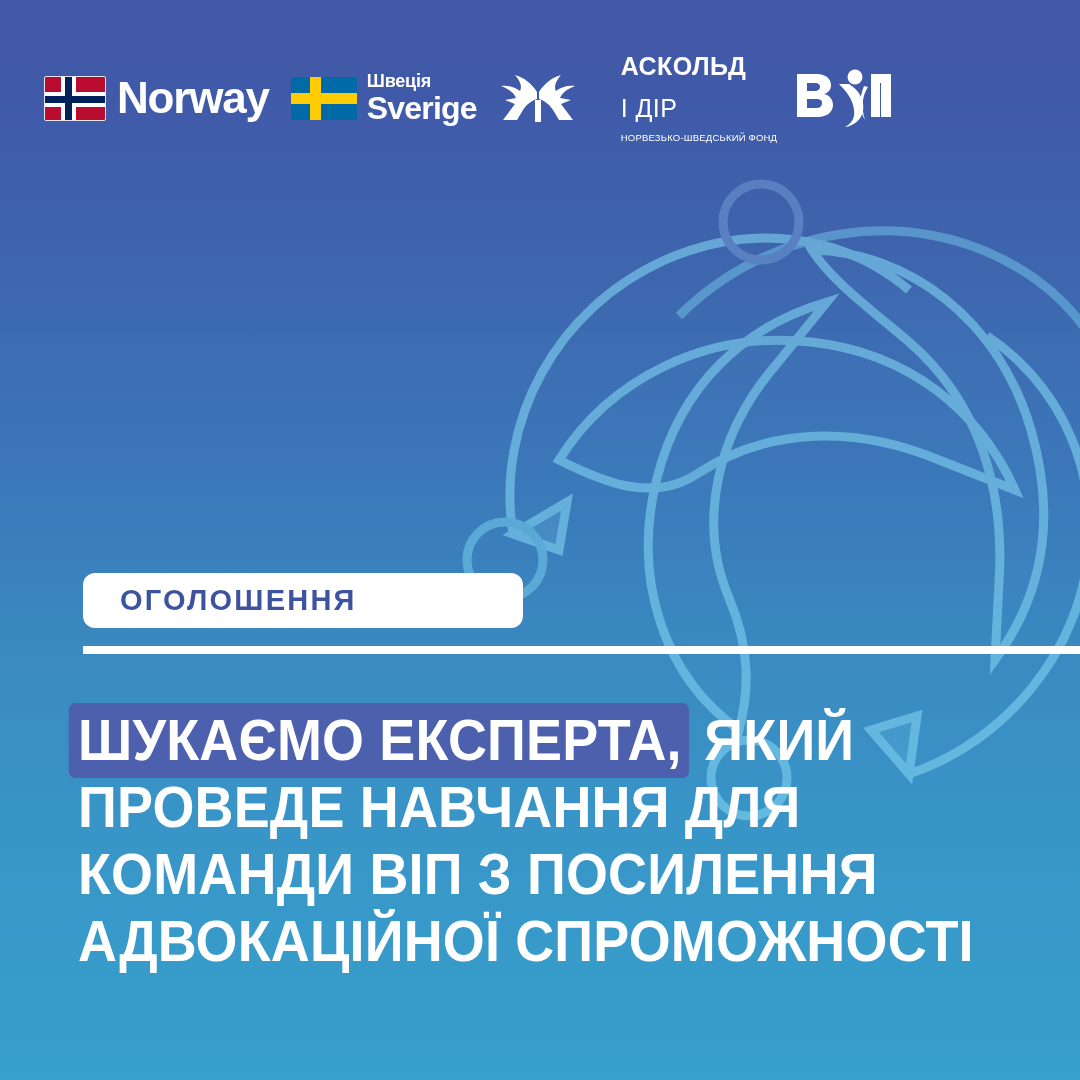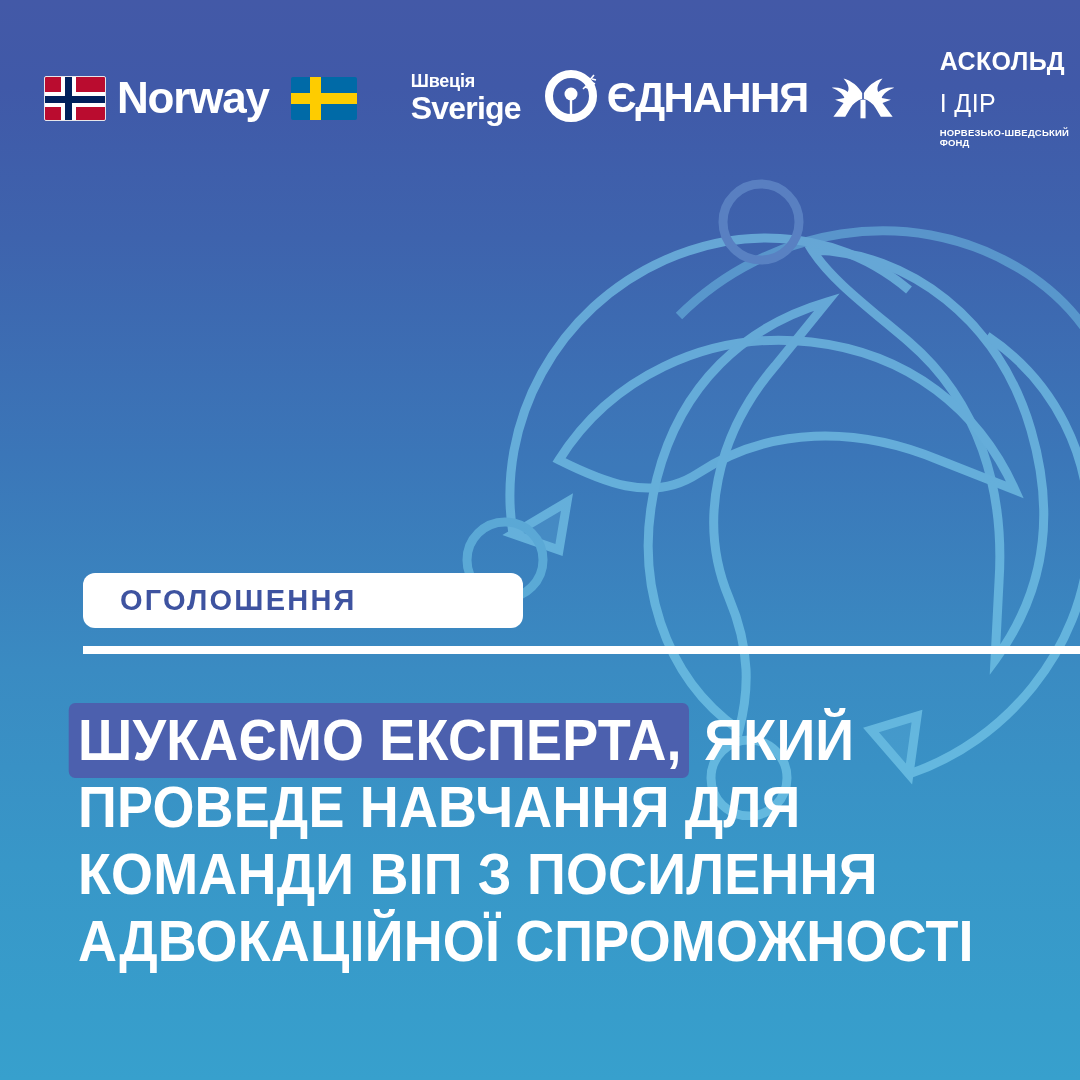--- a/index.html
+++ b/index.html
@@ -63,21 +63,21 @@
   .norway-word {
     color: #ffffff;
     font-size: 44px;
     font-weight: bold;
     letter-spacing: -1.2px;
     margin-left: 11px;
     line-height: 1;
   }
 
   
-  .logo-group.sweden { margin-left: 22px; gap: 44px; }
+  .logo-group.sweden { margin-left: 22px; }
   .se-flag {
     width: 66px; height: 43px;
     position: relative;
     background: #006aa7;
     border-radius: 2px;
   }
   .se-flag .v { position: absolute; left: 19px; top: 0; width: 11px; height: 100%; background: #fecc00; }
   .se-flag .h { position: absolute; top: 16px; left: 0; width: 100%; height: 11px; background: #fecc00; }
   .se-text { margin-left: 10px; color: #fff; line-height: 1; }
   .se-text .sm { font-size: 18px; font-weight: bold; letter-spacing: -0.2px; display: block; }
@@ -90,21 +90,21 @@
     color: #fff; font-size: 42px; font-weight: bold;
     letter-spacing: -1.5px; margin-left: 6px; line-height: 1;
   }
 
   
   .logo-group.askold { margin-left: 22px; align-items: center; gap: 37px; }
   .ask-mark { width: 78px; height: 56px; }
   .ask-text { margin-left: 7px; color: #fff; line-height: 1; }
   .ask-text .l1 { display: block; font-size: 25px; font-weight: bold; letter-spacing: 0.4px; }
   .ask-text .l2 { display: block; font-size: 25px; font-weight: normal; letter-spacing: 0.4px; margin-top: 17px; }
-  .ask-text .l3 { display: block; font-size: 9.5px; font-weight: bold; letter-spacing: 0.2px; margin-top: 12px; }
+  .ask-text .l3 { display: block; font-size: 9.5px; font-weight: normal; letter-spacing: 0.2px; margin-top: 12px; }
 
   
   .logo-group.vyp { margin-left: 18px; }
   .vyp-mark { width: 96px; height: 60px; }
 
   
   .badge {
     position: absolute;
     left: 83px;
     top: 573px;
@@ -204,32 +204,20 @@
       <div class="se-flag">
         <div class="v"></div>
           <div class="h"></div>
       </div>
       <div class="se-text">
         <span class="sm">Швеція</span>
         <span class="lg">Sverige</span>
       </div>
     </div>
 
-    <div class="logo-group yed">
-      <svg class="yed-mark" viewBox="0 0 56 56" xmlns="http://www.w3.org/2000/svg">
-        <circle cx="26" cy="26" r="22" fill="none" stroke="#ffffff" stroke-width="8"></circle>
-        <circle cx="26" cy="24" r="6.5" fill="#ffffff"></circle>
-        <rect x="24.8" y="28" width="2.4" height="22" fill="#ffffff"></rect>
-        <g stroke="#ffffff" stroke-width="1.6" fill="none">
-          <path d="M44 11 l5 -6 M47 9 l4 1 M46 12 l4 2"></path>
-          <path d="M38 19 l4 -4 M40 17 l3 1"></path>
-        </g>
-      </svg>
-      <div class="yed-word">ЄДНАННЯ</div>
-    </div>
 
     <div class="logo-group askold">
       <svg class="ask-mark" viewBox="0 0 78 56" xmlns="http://www.w3.org/2000/svg">
         <g fill="#ffffff">
           <path d="M38 22 C 33 14 26 8 16 5 C 22 12 23 17 21 21 C 16 17 9 15 2 16
                    C 10 19 15 23 17 28 L 6 30 L 16 34 L 4 50 L 18 50 L 24 40
                    C 27 35 32 31 38 29 Z"></path>
           <path d="M40 22 C 45 14 52 8 62 5 C 56 12 55 17 57 21 C 62 17 69 15 76 16
                    C 68 19 63 23 61 28 L 72 30 L 62 34 L 74 50 L 60 50 L 54 40
                    C 51 35 46 31 40 29 Z"></path>

